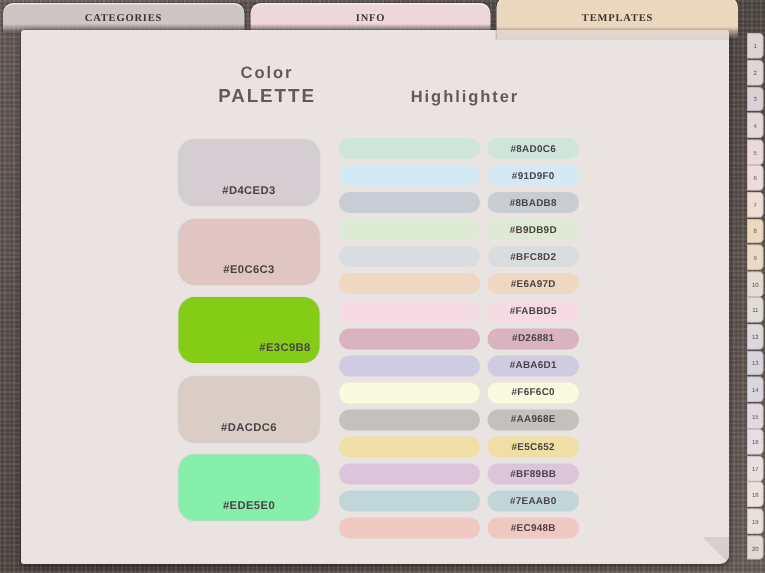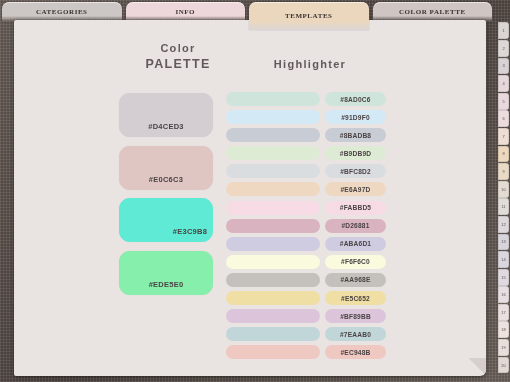--- a/index.html
+++ b/index.html
@@ -13,20 +13,21 @@
     background-image:
       repeating-linear-gradient(0deg, rgba(255,255,255,0.05) 0px, rgba(255,255,255,0.05) 1px, rgba(0,0,0,0.06) 1px, rgba(0,0,0,0.06) 3px),
       repeating-linear-gradient(90deg, rgba(255,255,255,0.06) 0px, rgba(255,255,255,0.06) 1px, rgba(0,0,0,0.07) 1px, rgba(0,0,0,0.07) 3px),
       linear-gradient(135deg,#6a5f59 0%,#4f4642 50%,#6d635c 100%);
   }
 
   
   #tabbar {
     position:absolute; left:0; top:2px; width:494px; height:20px;
     display:flex;
+    align-items:center;
   }
   .tab {
     flex:1 1 0;
     margin:0 2px;
     height:20px;
     border-radius:7px 7px 0 0;
     display:flex; align-items:center; justify-content:center;
     font-size:7px; letter-spacing:0.55px;
     color:#3a3330;
     font-family:"Liberation Serif", serif;
@@ -121,23 +122,20 @@
 <div id="tabbar">
     <div class="tab" style="background: linear-gradient(rgb(204, 198, 196) 0%, rgb(204, 198, 196) 70%, rgba(0, 0, 0, 0.06) 100%);">
       <span>CATEGORIES</span>
     </div>
     <div class="tab" style="background: linear-gradient(rgb(238, 215, 218) 0%, rgb(238, 215, 218) 70%, rgba(0, 0, 0, 0.06) 100%);">
       <span>INFO</span>
     </div>
     <div class="tab" style="background: linear-gradient(rgb(235, 215, 190) 0%, rgb(235, 215, 190) 70%, rgba(0, 0, 0, 0.06) 100%); z-index: 5; height: 28px;">
       <span>TEMPLATES</span>
     </div>
-    <div class="tab" style="background: linear-gradient(rgb(207, 197, 195) 0%, rgb(207, 197, 195) 70%, rgba(0, 0, 0, 0.06) 100%);">
-      <span>COLOR PALETTE</span>
-    </div>
   </div>
 
 <div id="sheet">
 
   <div id="headings">
     <div class="heading" id="heading-palette">
       <span class="big">Color</span><br>
       <span>PALETTE</span>
     </div>
     <div class="heading" id="heading-highlighter">
@@ -145,22 +143,25 @@
     </div>
   </div>
 
   <div id="palette-col">
       <div class="palette-swatch" style="background: rgb(212, 206, 211);">
         <span>#D4CED3</span>
       </div>
       <div class="palette-swatch" style="background: rgb(224, 198, 195); align-items: flex-end;">
         <span>#E0C6C3</span>
       </div>
-      <div class="palette-swatch" style="background: #5eead4; padding-left: 48px;">
+      <div class="palette-swatch" style="background: #84cc16; padding-left: 48px;">
         <span>#E3C9B8</span>
+      </div>
+      <div class="palette-swatch" style="background: rgb(218, 205, 198);">
+        <span>#DACDC6</span>
       </div>
       <div class="palette-swatch" style="background: #86efac;">
         <span>#EDE5E0</span>
       </div>
     </div>
   <div id="highlight-col">
       <div class="hl-row">
         <div class="hl-bar" style="background: rgb(207, 229, 220);"></div>
         <div class="hl-chip" style="background: rgb(207, 229, 220);">
           <span>#8AD0C6</span>

